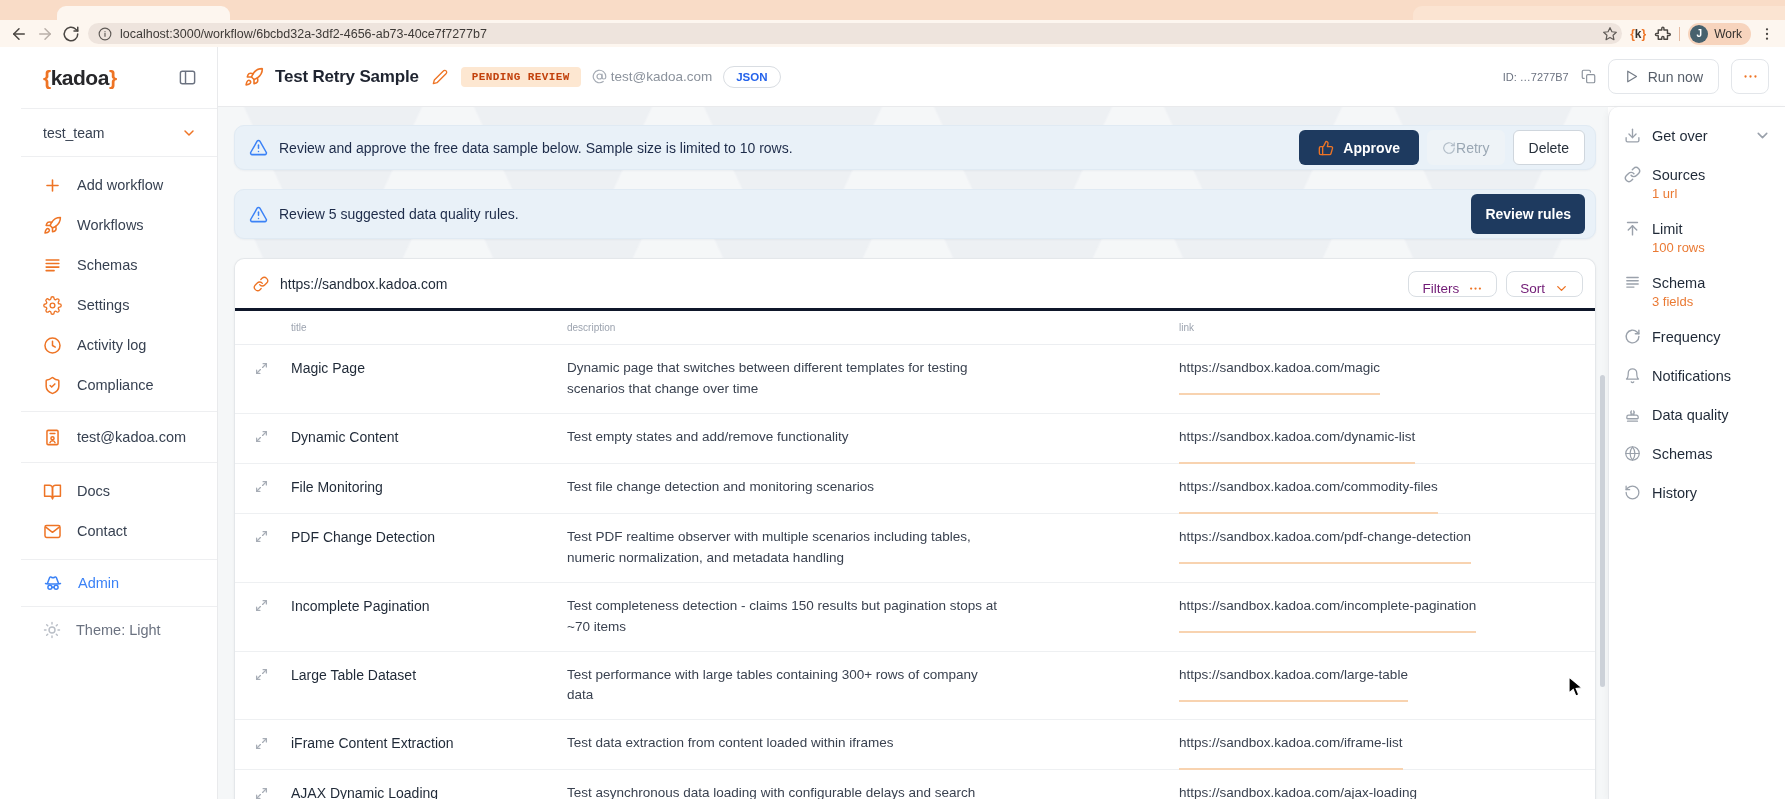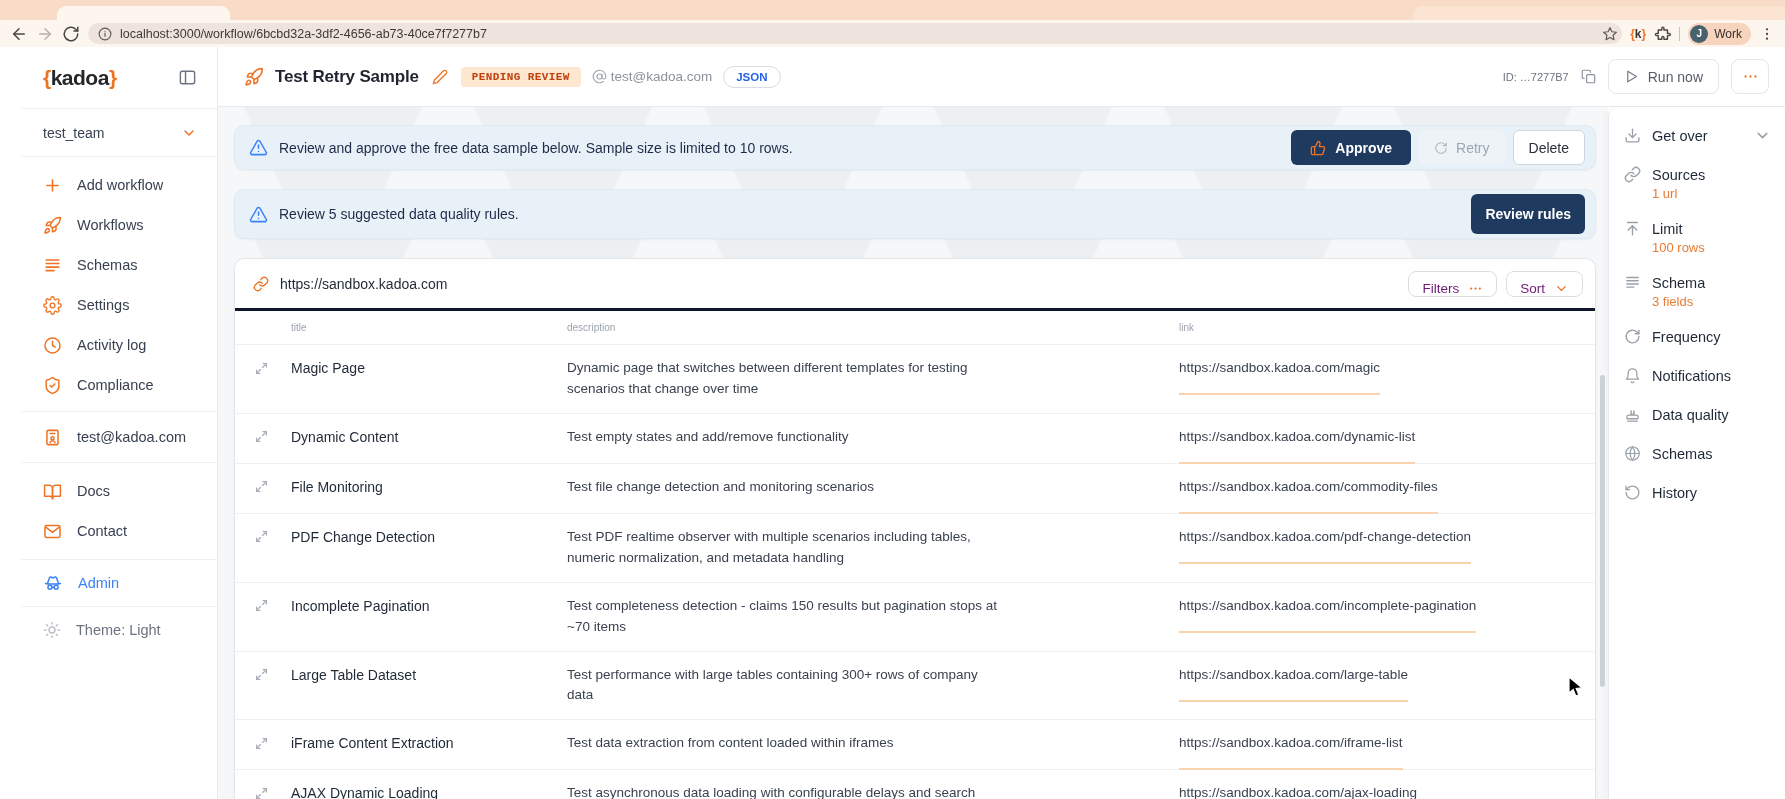--- a/index.html
+++ b/index.html
@@ -80,21 +80,21 @@
   .banner { background:#e9f1f8; border:1px solid #e0eaf3; border-radius:10px; display:flex; align-items:center; padding:4px 10px 4px 14px; gap:11px; box-shadow:0 1px 2px rgba(30,58,95,.05); }
   .banner.first { min-height:44px; margin-bottom:19px; }
   .banner.second { min-height:42px; margin-bottom:19px; }
   .alert-ico { width:19px; height:19px; color:#3b82f6; flex:none; }
   .banner-text { color:#1d2b49; font-size:14px; }
   .banner-actions { margin-left:auto; display:flex; align-items:center; gap:8px; }
   .btn { border:none; cursor:pointer; font-family:inherit; display:flex; align-items:center; justify-content:center; }
   .btn-navy { background:#1e3a5f; color:#fff; height:35px; border-radius:6px; padding:0 19px; font-size:14px; font-weight:600; gap:9px; }
   .btn-navy .icon { width:16px; height:16px; color:#ee7425; }
   .btn-navy.sm { height:40px; padding:0 14px; }
-  .btn-disabled { background:#eef3f7; color:#9aa7b4; height:35px; border-radius:6px; padding:0 15px; font-size:14px; gap:8px; cursor:default; }
+  .btn-disabled { background:#eef3f7; color:#9aa7b4; height:35px; border-radius:6px; padding:0 15px; font-size:14px; cursor:default; }
   .btn-disabled .icon { width:14px; height:14px; color:#b3bec9; }
   .btn-outline { background:#fff; border:1px solid #cfd6dd; color:#27303b; height:35px; border-radius:6px; padding:0 15px; font-size:14px; }
 
   
   .table-card { background:#fff; border:1px solid #e4e7ea; border-bottom:none; border-radius:10px 10px 0 0; box-shadow:0 1px 3px rgba(0,0,0,.05); overflow:hidden; }
   .card-head { height:49px; display:flex; align-items:center; padding:0 12px 0 18px; gap:11px; }
   .src-ico { width:16px; height:16px; color:#ee7425; }
   .src-url { font-size:14px; color:#1f2937; }
   .card-head-right { margin-left:auto; display:flex; gap:9px; }
   .chip { height:26px; border:1px solid #d9dee3; border-radius:8px; background:#fff; font-size:13.5px; color:#701a75; display:flex; align-items:flex-end; gap:9px; padding:0 13px; cursor:pointer; }

